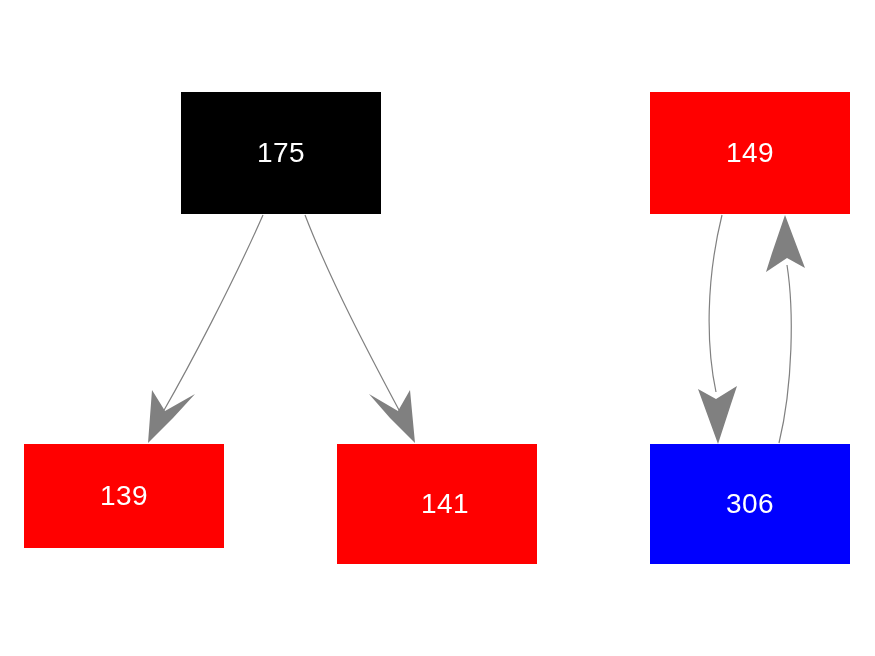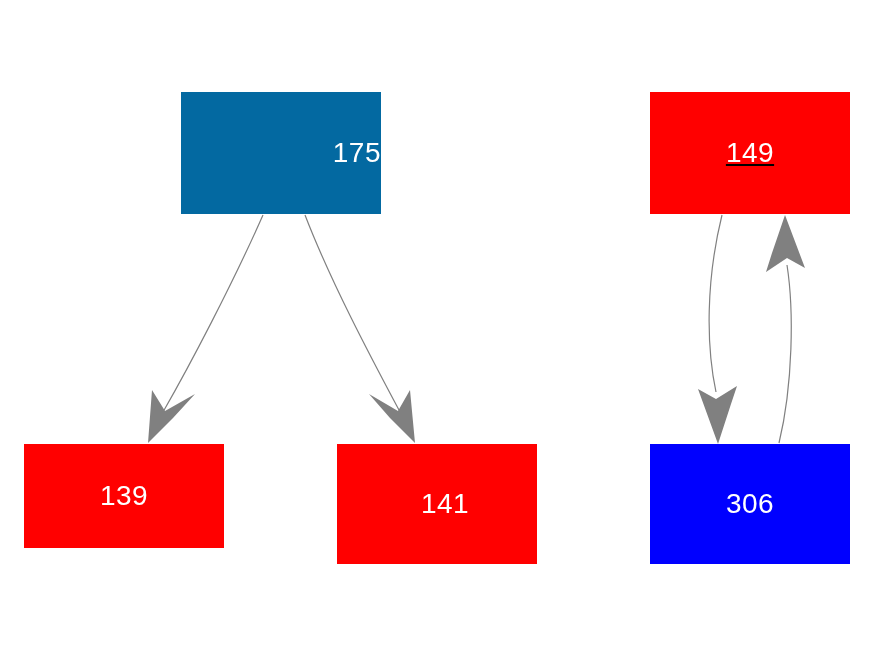--- a/index.html
+++ b/index.html
@@ -68,33 +68,33 @@
       <path d="M 718 444 L 698 389 L 716 399 L 737 386 L 731 404 Z" fill="#808080" stroke="none"></path>
     </g>
 
     <g>
       <path d="M 779 443 C 793 385, 794 310, 787 265" fill="none" stroke="#808080" stroke-width="1.2"></path>
       <path d="M 785 215 L 805 268 L 787 258 L 766 272 L 772 253 Z" fill="#808080" stroke="none"></path>
     </g>
 
   </svg>
 
-  <div class="node" style="left:181px; top:92px; width:200px; height:122px; background:#0369a1;justify-content:flex-end;">
+  <div class="node" style="left:181px; top:92px; width:200px; height:122px; background:#000000;">
     <span class="node-label">175</span>
   </div>
 
   <div class="node" style="left:24px; top:444px; width:200px; height:104px; background:#ff0000;">
     <span class="node-label">139</span>
   </div>
 
   <div class="node" style="left:337px; top:444px; width:200px; height:120px; background:#ff0000;padding-left:16px;">
     <span class="node-label">141</span>
   </div>
 
-  <div class="node" style="left:650px; top:92px; width:200px; height:122px; background:#ff0000;text-decoration:underline;">
+  <div class="node" style="left:650px; top:92px; width:200px; height:122px; background:#ff0000;">
     <span class="node-label">149</span>
   </div>
 
   <div class="node" style="left:650px; top:444px; width:200px; height:120px; background:#0000ff;">
     <span class="node-label">306</span>
   </div>
 
 </div>
 
 </body></html>

